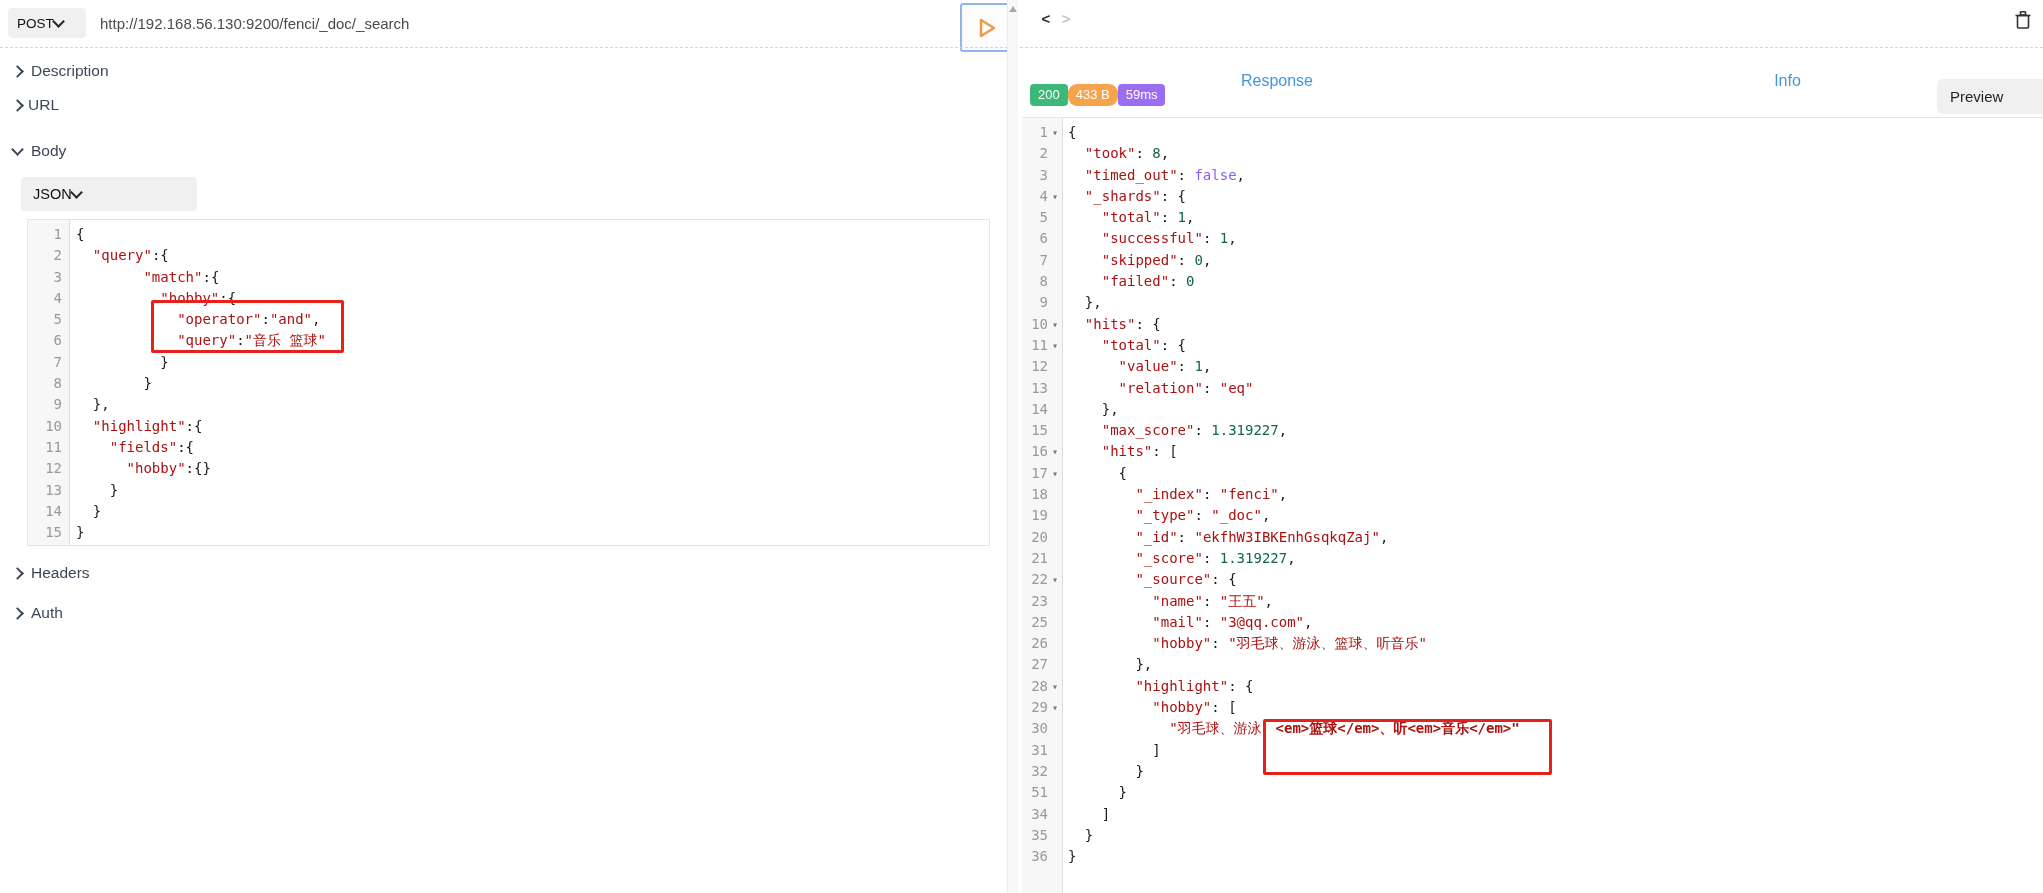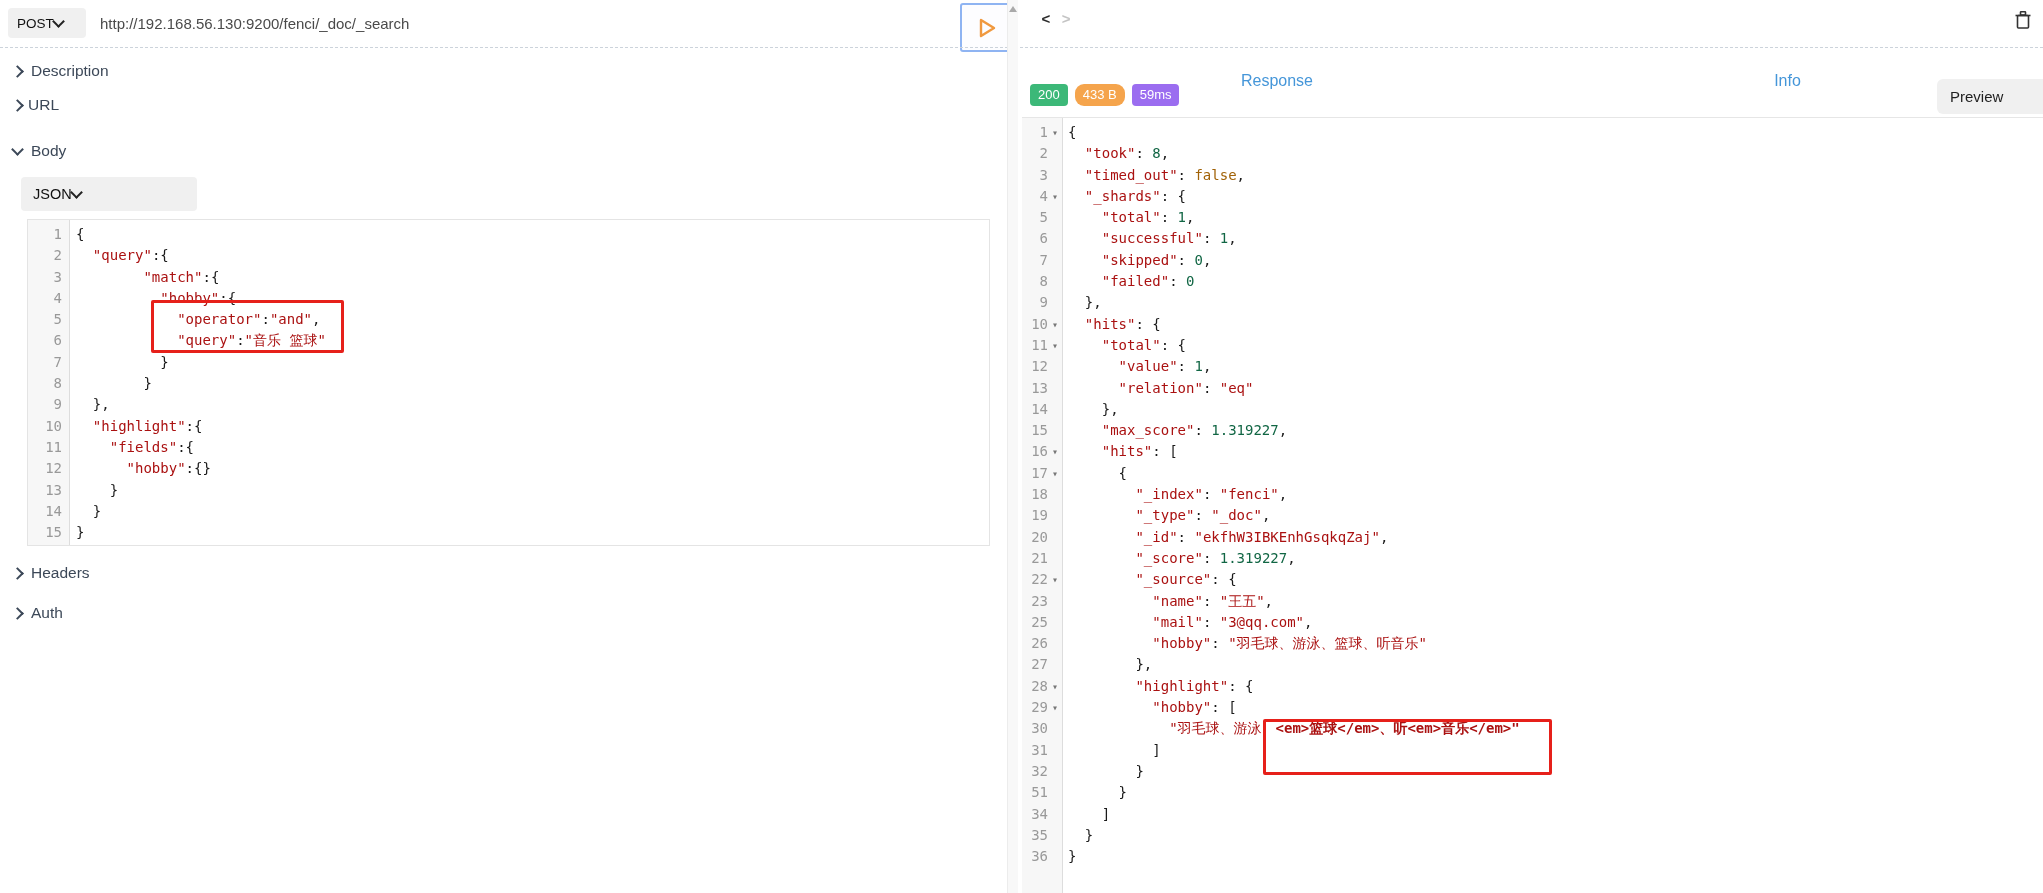--- a/index.html
+++ b/index.html
@@ -35,21 +35,21 @@
   
   .editor{position:absolute;background:#fff;}
   .editor .gutter-bg{position:absolute;left:0;top:0;bottom:0;background:#f7f7f7;border-right:1px solid #ddd;}
   .editor .rows{position:absolute;left:0;top:4px;right:0;}
   .crow{white-space:pre;line-height:21.3px;font-family:"DejaVu Sans Mono",monospace;font-size:14px;color:#1a1a1a;display:flex;}
   .crow .ln{display:inline-block;text-align:right;color:#999;flex:none;}
   .crow .fd{display:inline-block;flex:none;text-align:center;color:#777;font-size:10px;line-height:21.3px;}
   .crow .code{white-space:pre;flex:none;}
   .s{color:#aa1111;}
   .n{color:#116644;}
-  .a{color:#a16207;}
+  .a{color:#8b5cf6;}
   .b{font-weight:bold;}
   #request-editor{left:27px;top:219px;width:961px;height:325px;border:1px solid #e4e4e4;}
   #request-editor .gutter-bg{width:41px;}
   #request-editor .ln{width:34px;padding-right:7px;}
   #request-editor .code{padding-left:7px;}
   #response-editor{left:1022px;top:117px;width:1021px;height:776px;border-top:1px solid #e6e6e6;}
   #response-editor .gutter-bg{width:40px;}
   #response-editor .ln{width:26px;}
   #response-editor .fd{width:14px;}
   #response-editor .code{padding-left:6px;}
@@ -62,21 +62,21 @@
   .vscrollbar .up-arrow{position:absolute;left:1px;top:6px;width:0;height:0;border-left:4px solid transparent;border-right:4px solid transparent;border-bottom:6px solid #a9a9a9;}
   
   .nav-chevrons{position:absolute;left:1038px;top:10px;font-size:15px;font-weight:600;}
   .nav-chevrons span{display:inline-block;width:16px;text-align:center;cursor:pointer;}
   .nav-back{color:#2b2b2b;}
   .nav-forward{color:#c4c4c4;}
   .trash-btn{position:absolute;left:2014px;top:10px;width:22px;height:22px;cursor:pointer;}
   .tab{position:absolute;top:70px;height:22px;font-size:16px;color:#4596d9;text-align:center;line-height:22px;cursor:pointer;}
   #tab-response{left:1022px;width:510px;}
   #tab-info{left:1532px;width:511px;}
-  .badges{position:absolute;left:1030px;top:84px;display:flex;gap:7px;}
+  .badges{position:absolute;left:1030px;top:84px;display:flex;}
   .badge{height:22px;line-height:22px;padding:0 8px;border-radius:4px;color:#fff;font-size:13px;}
   .preview-select{left:1937px;top:79px;width:104px;height:35px;padding:0 13px;font-size:15px;color:#1f1f1f;border-radius:6px;}
 </style>
 </head>
 <body>
 
 <div class="select method-select">
   <span>POST</span>
   <span class="chev down"></span>
 </div>

